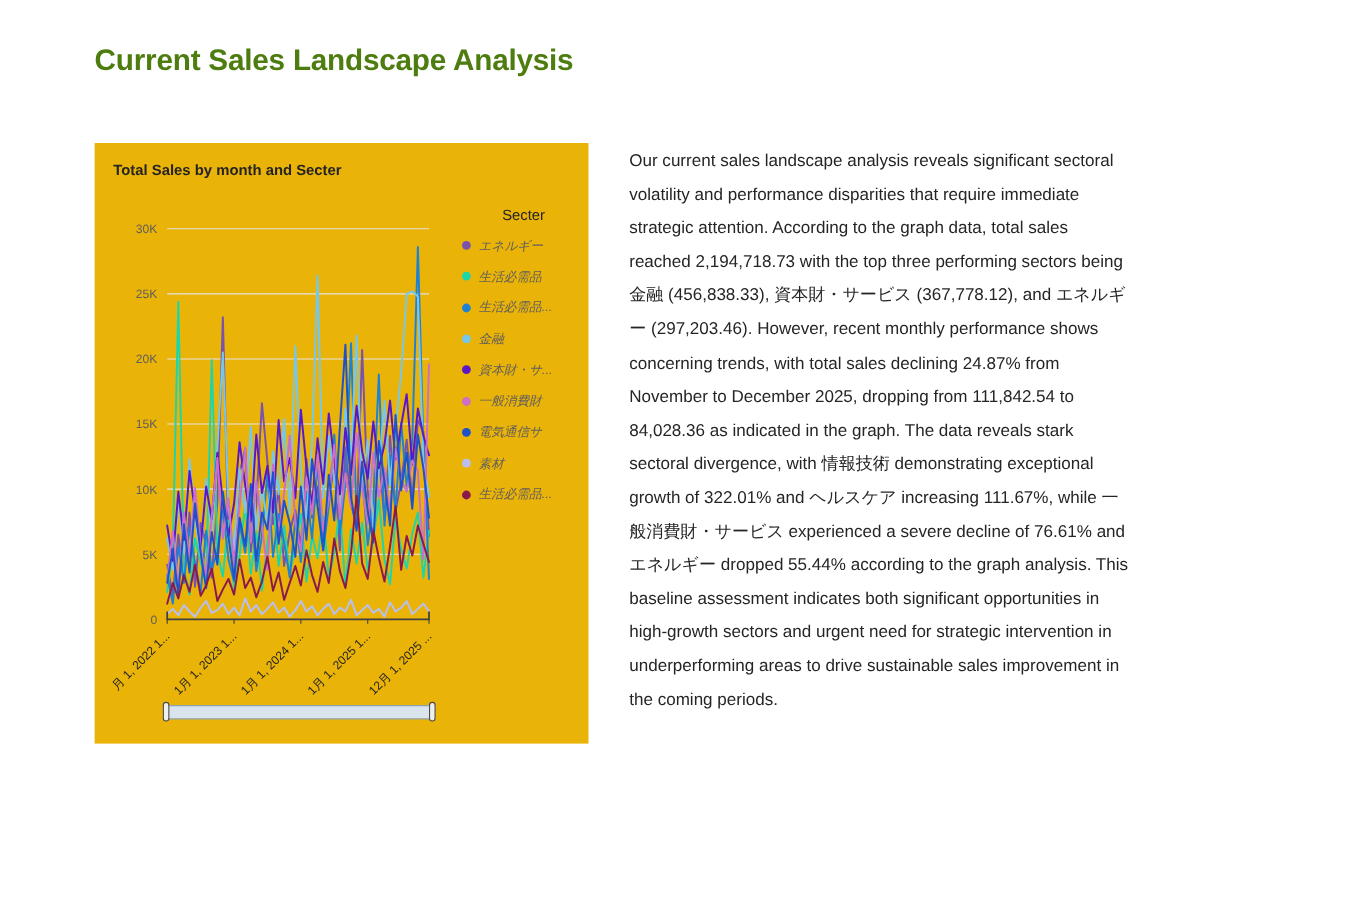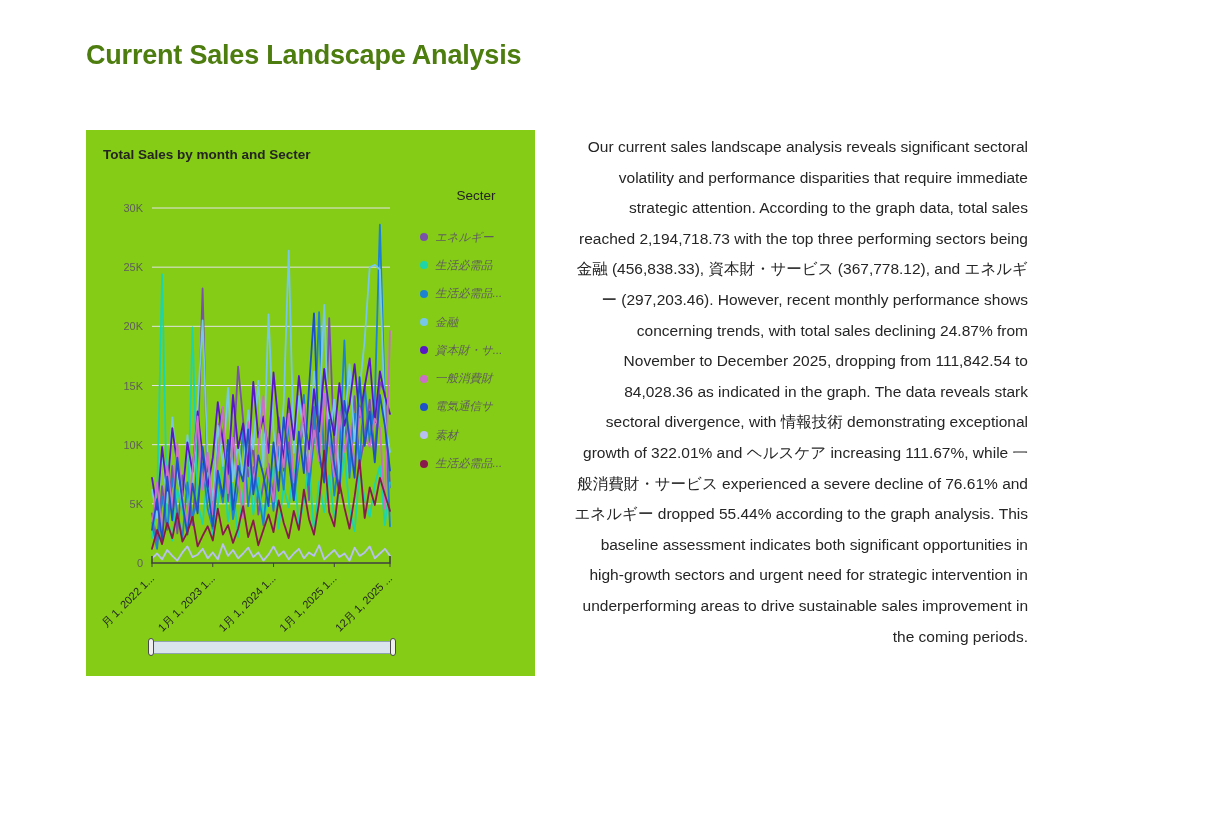--- a/index.html
+++ b/index.html
@@ -6,50 +6,50 @@
   body{
     width:1232px;height:818px;position:relative;background:#ffffff;
     font-family:"Liberation Sans","DejaVu Sans",sans-serif;overflow:hidden;
   }
   .page-title{
     position:absolute;left:86px;top:40px;margin:0;
     font-size:27px;font-weight:700;color:#4d7c0f;letter-spacing:-0.2px;
   }
   .chart-card{
     position:absolute;left:86px;top:130px;width:449px;height:546px;
-    background:#84cc16;overflow:hidden;
+    background:#eab308;overflow:hidden;
   }
   .chart-title{
     position:absolute;left:17px;top:17px;
     font-size:13.5px;font-weight:700;color:#252423;
   }
   .chart-svg{position:absolute;left:0;top:0;}
   .legend{position:absolute;left:334px;top:58px;width:112px;}
   .legend-title{
-    font-size:13.5px;color:#252423;text-align:center;margin-bottom:20px;
+    font-size:13.5px;color:#252423;text-align:center;margin-bottom:6px;
   }
   .legend-item{
     display:flex;align-items:center;gap:7px;height:28.3px;
     font-size:11.5px;color:#605e5c;white-space:nowrap;font-style:italic;
   }
   .legend-dot{width:8px;height:8px;border-radius:50%;flex:0 0 auto;}
   .range-slider{position:absolute;left:65px;top:511px;width:242px;height:13px;}
   .slider-bar{
     position:absolute;left:0;top:0;width:100%;height:100%;
     background:#d9e4ec;border:1px solid #8fa3ae;box-sizing:border-box;border-radius:2px;
   }
   .slider-handle{
     position:absolute;top:-3px;width:6px;height:18px;
     background:#efefef;border:1.5px solid #4a4a4a;border-radius:3px;box-sizing:border-box;
   }
   .slider-handle.left{left:-3px;}
   .slider-handle.right{right:-3px;}
   .analysis-text{
     position:absolute;left:572px;top:132px;width:456px;
-    font-size:15.5px;line-height:30.6px;color:#252525;text-align:right;
+    font-size:15.5px;line-height:30.6px;color:#252525;
   }
 </style>
 </head>
 <body>
 
 <h1 class="page-title">Current Sales Landscape Analysis</h1>
 
 <div class="chart-card">
   <div class="chart-title">Total Sales by month and Secter</div>
 

